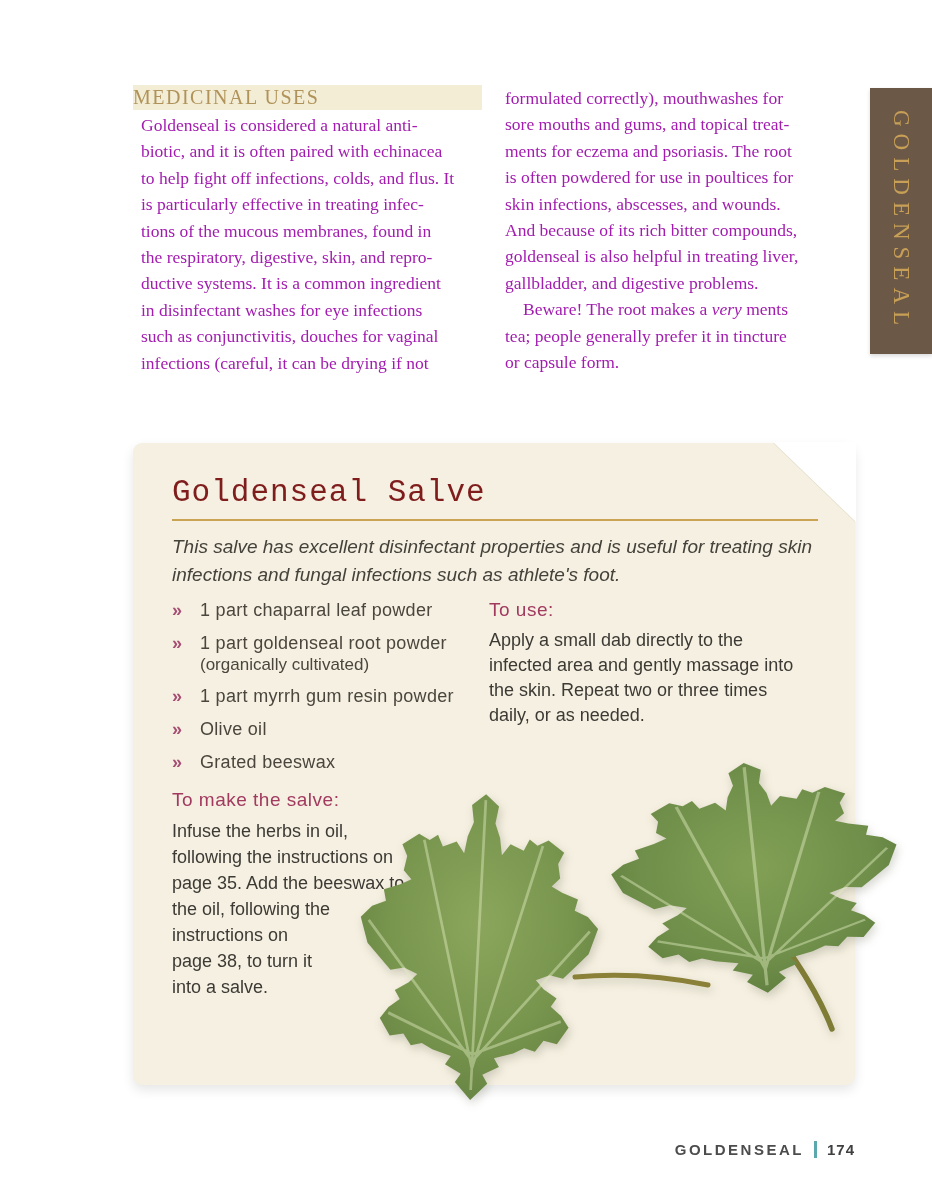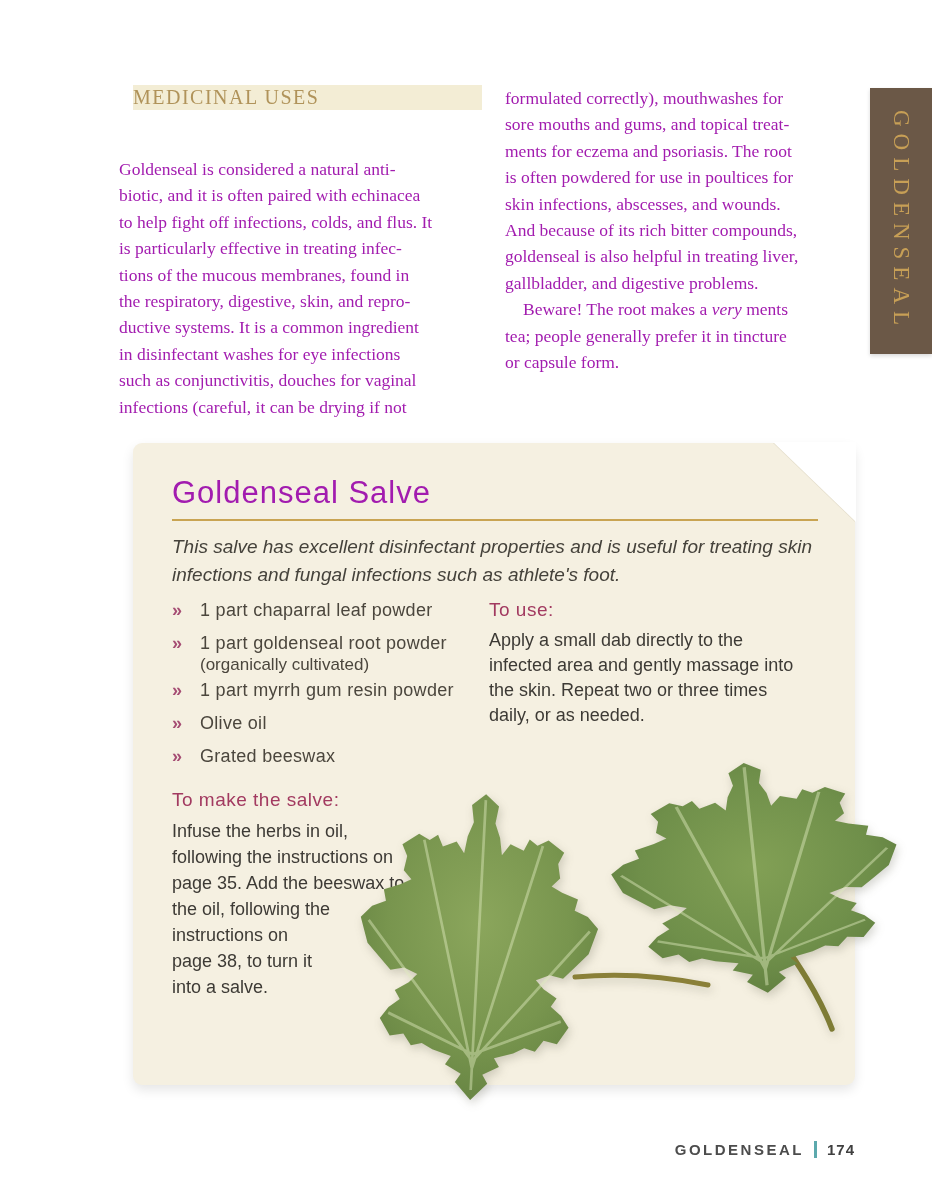--- a/index.html
+++ b/index.html
@@ -7,21 +7,21 @@
         font-family:"Liberation Serif",serif;}
 
   
   .heading-band{position:absolute;left:133px;top:85px;width:349px;height:25px;
                 background:#f3edd5;}
   .heading-text{position:absolute;left:133px;top:85px;height:25px;line-height:25px;
                 font-family:"Liberation Serif",serif;font-size:20px;color:#b0935a;
                 letter-spacing:1.5px;}
   .col{position:absolute;font-family:"Liberation Serif",serif;font-size:17.5px;
        line-height:26.4px;color:#a21caf;}
-  .left-col{left:119px;top:112px;width:365px;margin-top:44px;}
+  .left-col{left:141px;top:112px;width:365px;}
   .right-col{left:505px;top:85px;width:345px;}
   .bline{white-space:nowrap;}
   .beware-indent{display:inline-block;width:18px;}
   .em-italic{font-style:italic;}
 
   
   .chapter-tab{position:absolute;left:870px;top:88px;width:62px;height:266px;
                background:#6b5847;box-shadow:0 2px 4px rgba(0,0,0,0.15);}
   .chapter-tab-text{width:100%;height:100%;display:flex;align-items:center;justify-content:center;
                writing-mode:vertical-rl;text-orientation:mixed;
@@ -31,33 +31,33 @@
   
   .card{position:absolute;left:133px;top:443px;width:722px;height:642px;
         background:#f5f0e1;border-radius:9px;
         box-shadow:0 5px 12px rgba(0,0,0,0.10);}
   .fold-cut{position:absolute;top:-1px;right:-1px;width:83px;height:80px;background:#ffffff;
         clip-path:polygon(0 0,100% 0,100% 100%);}
   .fold-band{position:absolute;top:0;right:0;width:82px;height:79px;
         clip-path:polygon(0 0,100% 100%,100% 74%,16% 0);
         background:rgba(143,128,96,0.16);}
   .card-title{position:absolute;left:39px;top:32px;
-        font-family:Liberation Sans, sans-serif;font-size:31px;color:#a21caf;
+        font-family:Liberation Mono, monospace;font-size:31px;color:#7f1d1d;
         letter-spacing:1px;}
   .card-rule{position:absolute;left:39px;top:76px;width:646px;height:2px;background:#c9a452;}
   .card-intro{position:absolute;left:39px;top:90px;width:660px;
         font-family:"Liberation Sans",sans-serif;font-style:italic;font-size:19px;
         line-height:28px;color:#45423b;}
 
   .ingredients{position:absolute;left:39px;top:156px;width:335px;}
   .ing-item{display:flex;margin-bottom:10px;
         font-family:cursive,"Liberation Sans",sans-serif;font-size:18px;line-height:23px;
         color:#4b463d;letter-spacing:0.3px;}
   .ing-chevron{color:#a64e74;width:28px;flex:none;font-weight:bold;}
-  .ing-note{margin:-7px 0 4px 28px;
+  .ing-note{margin:-7px 0 10px 28px;
         font-family:cursive,"Liberation Sans",sans-serif;font-size:17px;color:#4b463d;}
 
   .block-heading{font-family:cursive,"Liberation Sans",sans-serif;font-size:19px;
         color:#a23a60;margin-bottom:7px;letter-spacing:0.5px;}
   .block-body{font-family:"Liberation Sans",sans-serif;font-size:18px;line-height:25px;
         color:#3d3a35;}
   .to-use{position:absolute;left:356px;top:156px;width:335px;}
   .to-make{position:absolute;left:39px;top:346px;width:280px;}
   .to-make .block-body{line-height:26px;}
 

